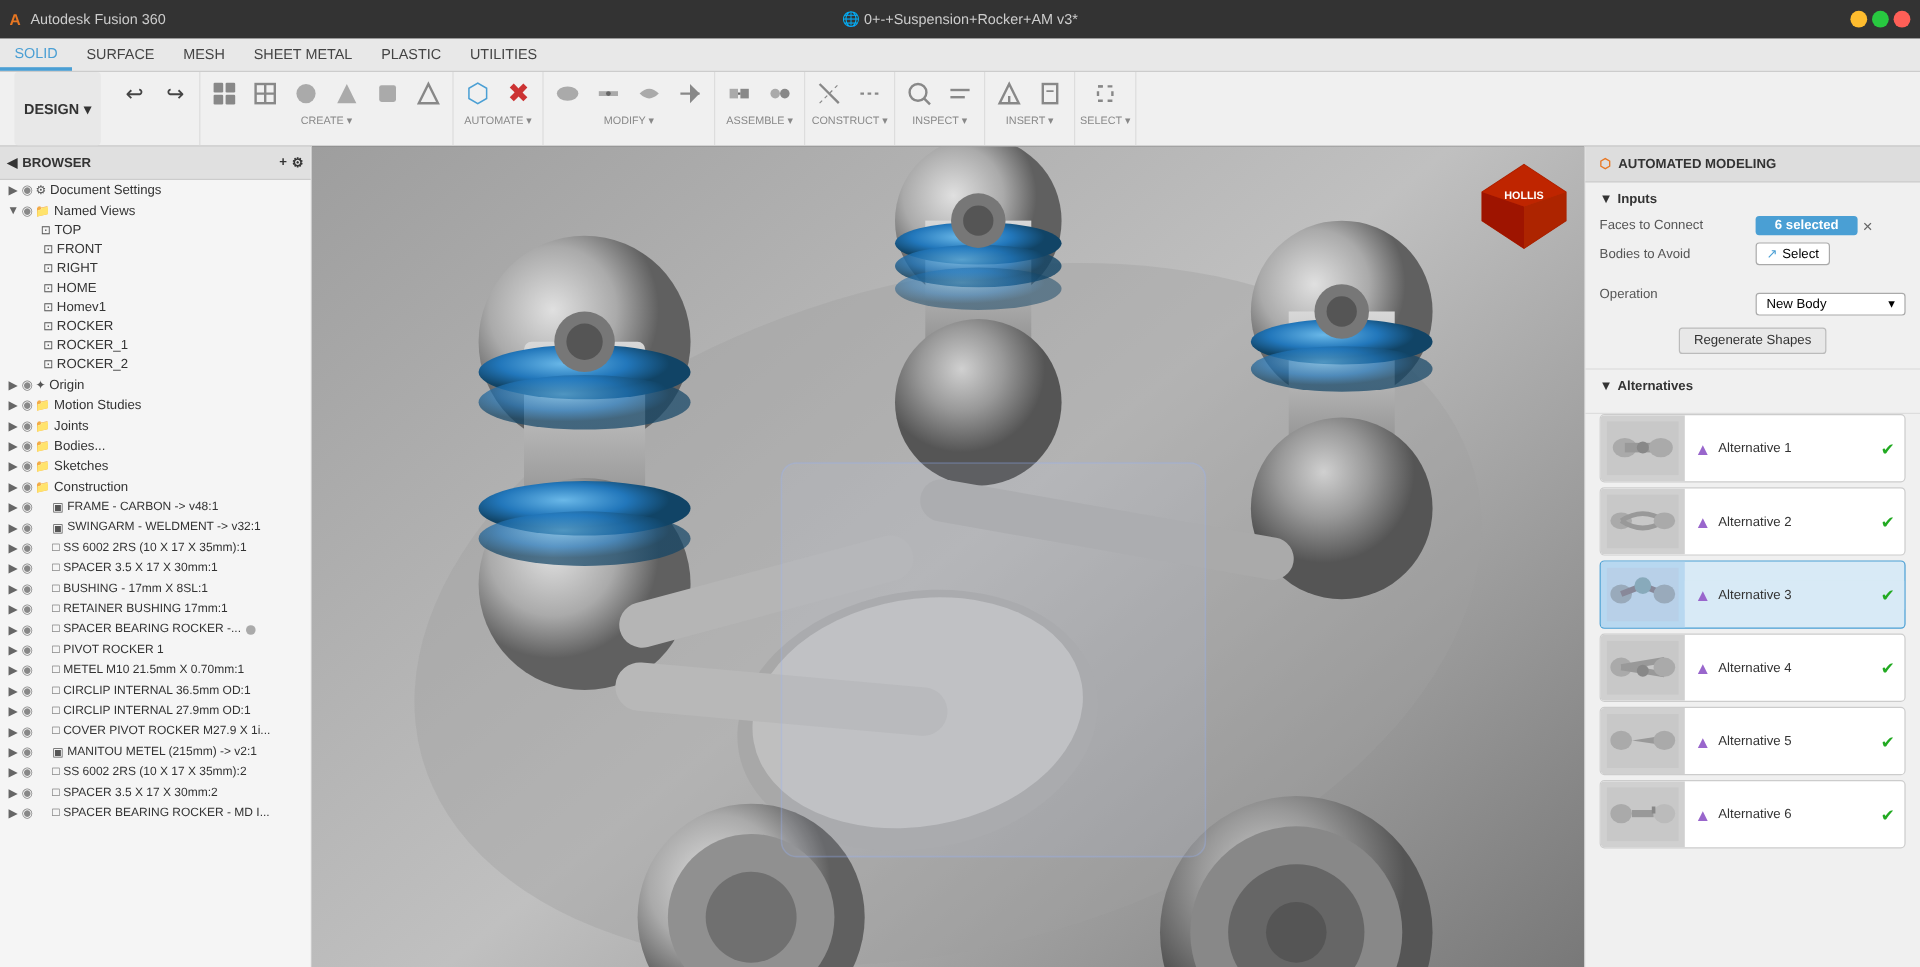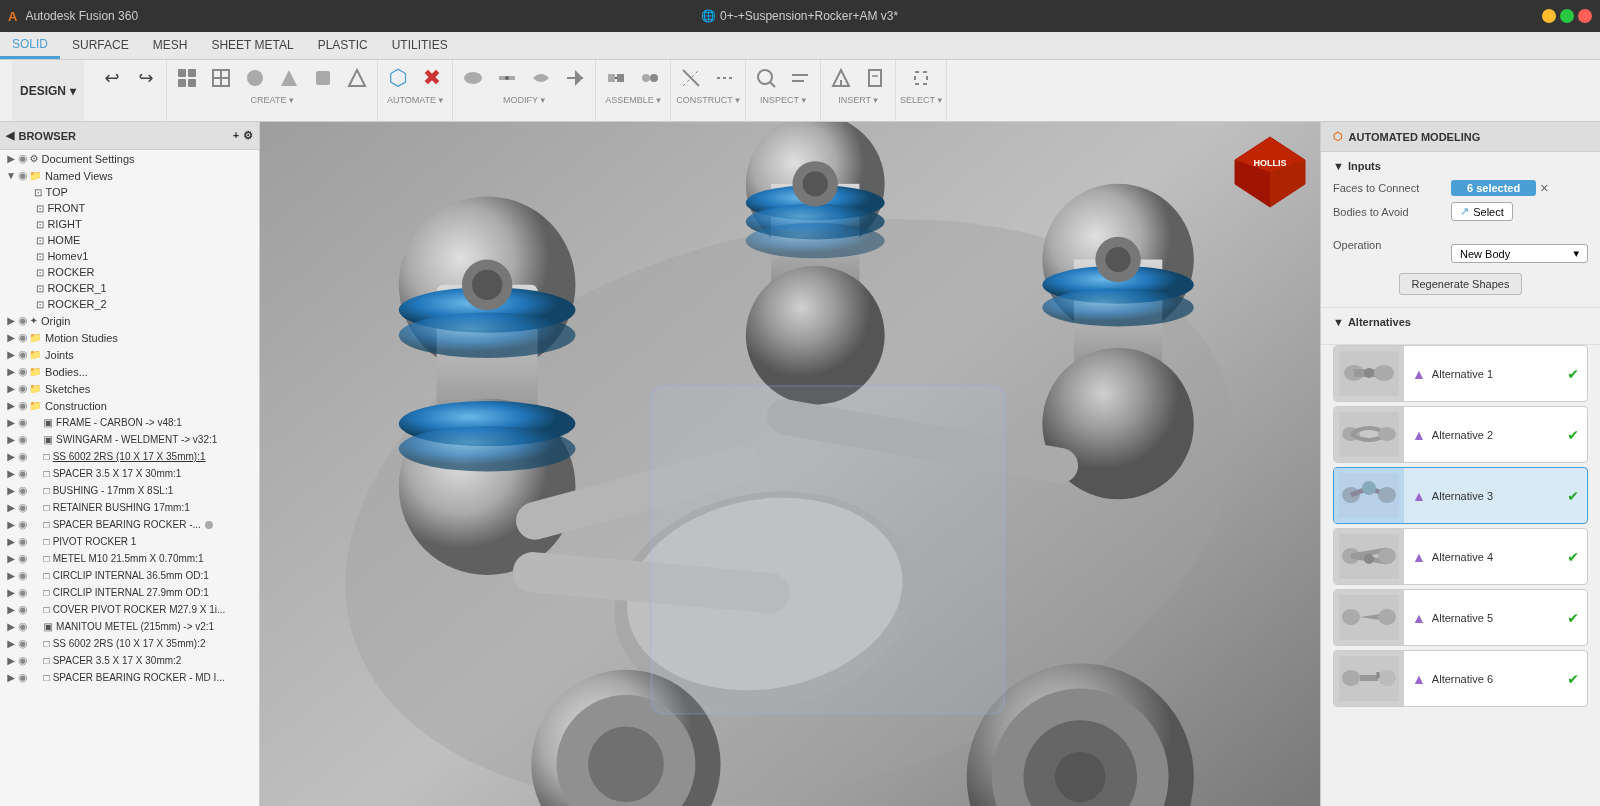--- a/index.html
+++ b/index.html
@@ -145,21 +145,21 @@
       font-size: 11px;
       font-weight: bold;
       color: #333;
       margin-bottom: 8px;
       cursor: pointer;
     }
     .panel-row {
       display: flex;
       align-items: center;
       margin-bottom: 6px;
-      gap: 8px;
+      gap: 20px;
     }
     .panel-label {
       font-size: 11px;
       color: #555;
       width: 110px;
       flex-shrink: 0;
     }
     .panel-value {
       display: flex;
       align-items: center;
@@ -634,21 +634,21 @@
         <span class="eye-icon">◉</span>
         <span style="width:14px;display:inline-block;"></span>
         <span class="icon icon-orange">▣</span>
         <span style="font-size:10px;">SWINGARM - WELDMENT -&gt; v32:1</span>
       </div>
       <div class="browser-item">
         <span class="left-toggle">▶</span>
         <span class="eye-icon">◉</span>
         <span style="width:14px;display:inline-block;"></span>
         <span class="icon">□</span>
-        <span style="font-size:10px;text-decoration:underline;">SS 6002 2RS (10 X 17 X 35mm):1</span>
+        <span style="font-size:10px;">SS 6002 2RS (10 X 17 X 35mm):1</span>
       </div>
       <div class="browser-item">
         <span class="left-toggle">▶</span>
         <span class="eye-icon">◉</span>
         <span style="width:14px;display:inline-block;"></span>
         <span class="icon">□</span>
         <span style="font-size:10px;">SPACER 3.5 X 17 X 30mm:1</span>
       </div>
       <div class="browser-item">
         <span class="left-toggle">▶</span>

